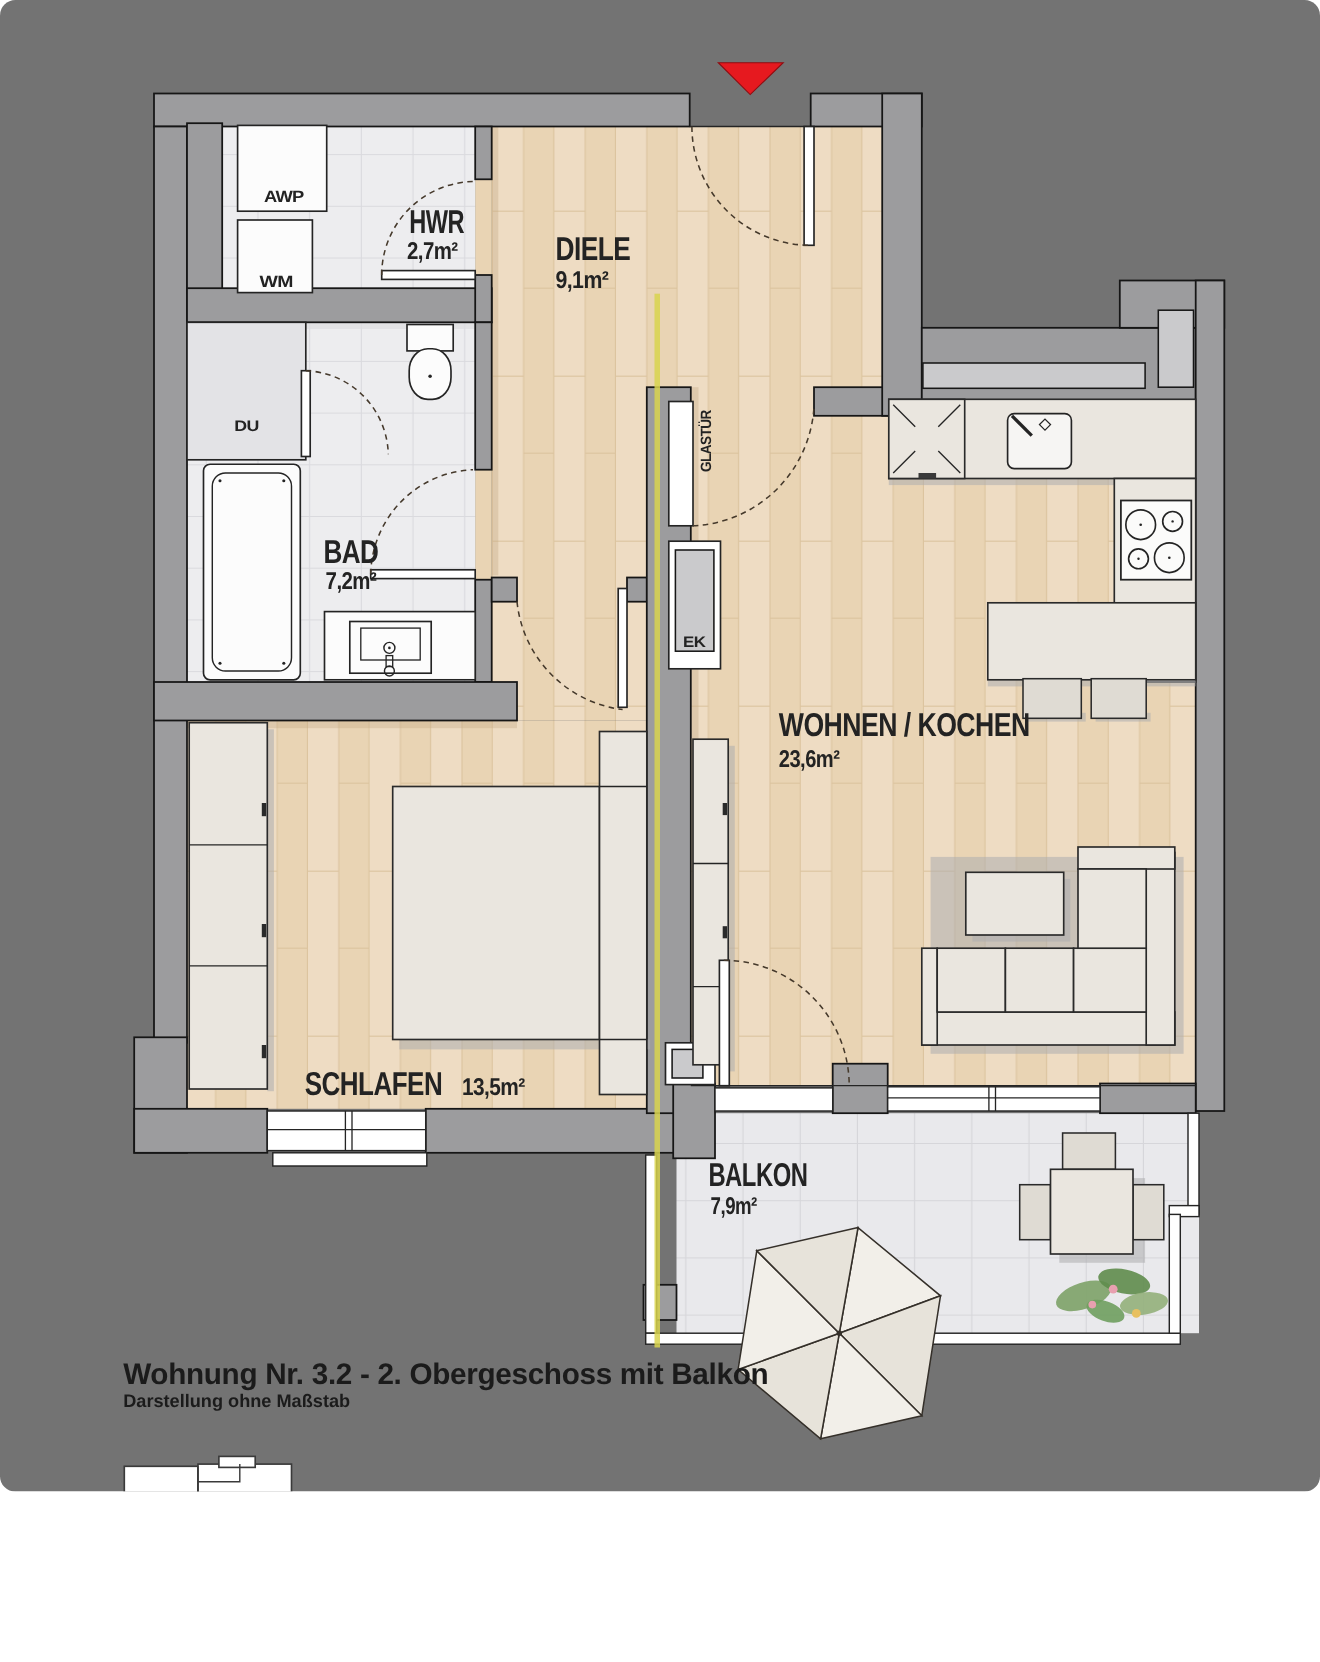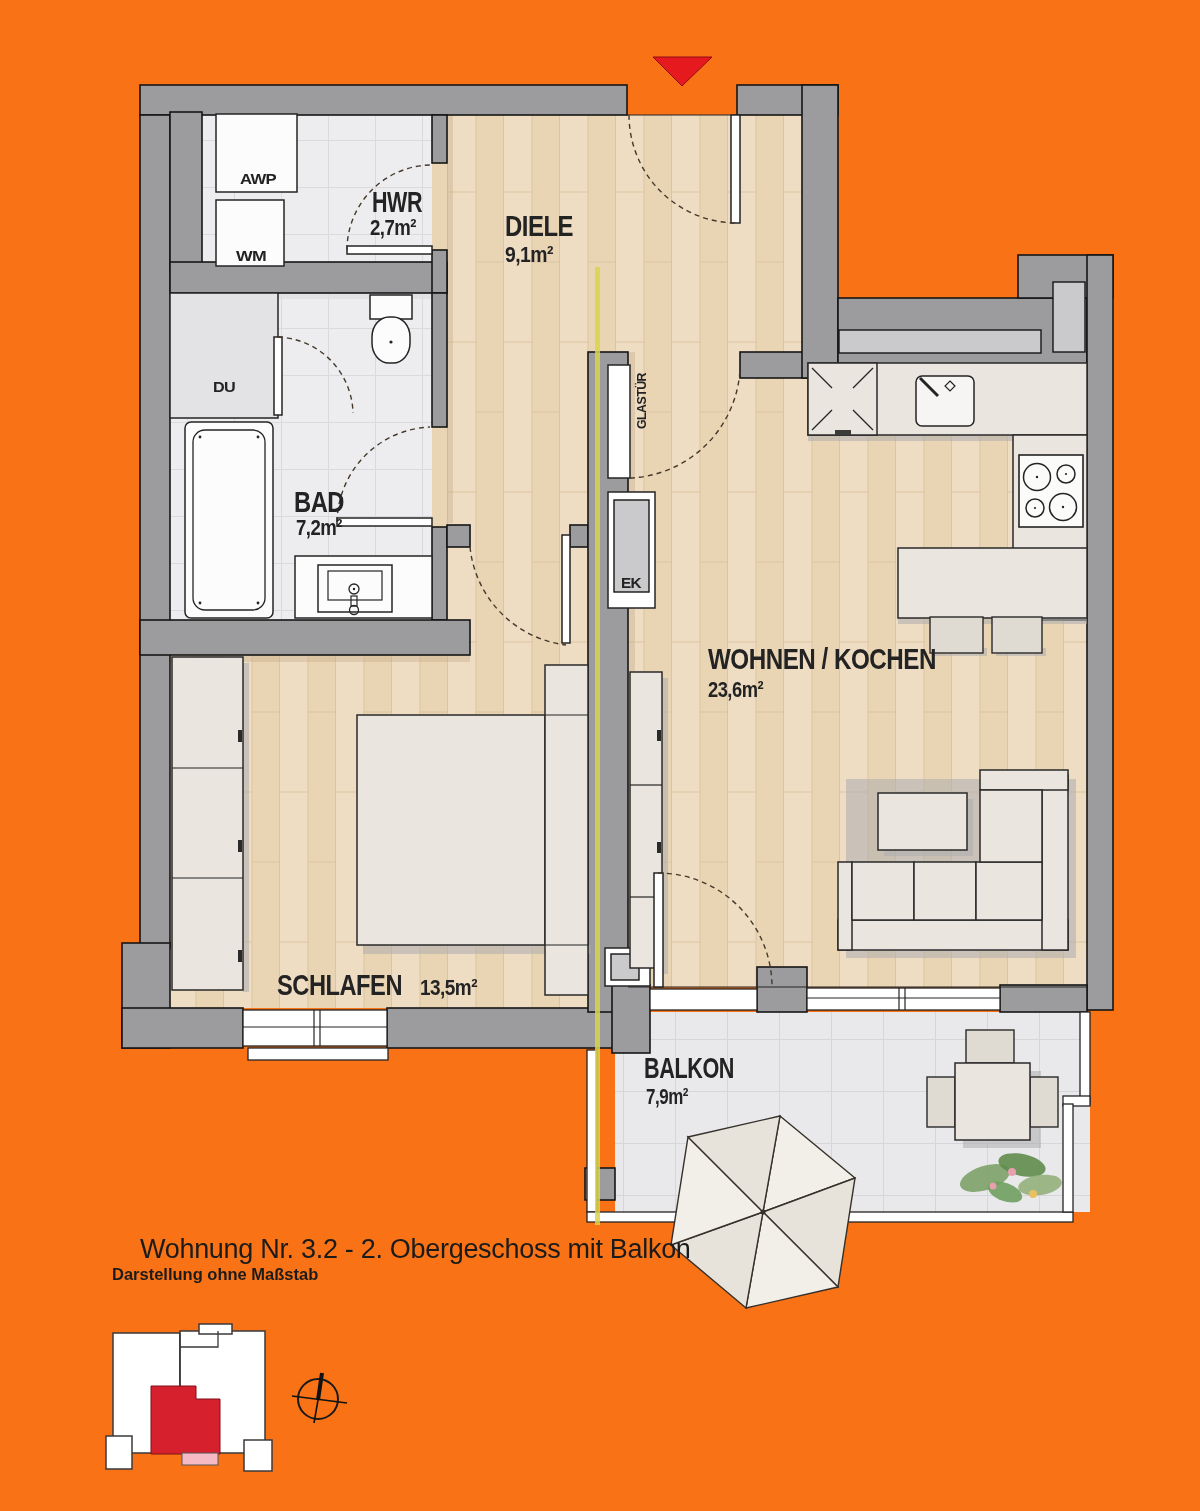--- a/index.html
+++ b/index.html
@@ -1,34 +1,34 @@
 <!DOCTYPE html>
 <html><head>
 <meta charset="utf-8">
 <style>
   html,body{margin:0;padding:0;background:#ffffff;}
-  #canvas{position:relative;width:1200px;height:1511px;background:#f97316;overflow:hidden;
-          font-family:"Liberation Sans",sans-serif;}
+  #canvas{position:relative;width:1200px;height:1356px;background:#737373;overflow:hidden;
+          font-family:"Liberation Sans",sans-serif;border-radius:14px;}
   #plan-svg{position:absolute;left:0;top:0;}
   .wall{fill:#9c9c9e;stroke:#161616;stroke-width:1.6;}
   .niche{fill:#cacacc;stroke:#161616;stroke-width:1.4;}
   .fixt{fill:#fcfcfc;stroke:#242424;stroke-width:1.5;}
   .furn{fill:#eae6df;stroke:#2a2a2a;stroke-width:1.5;}
   .furn2{fill:#dfdbd3;stroke:#2a2a2a;stroke-width:1.4;}
   .shadow{fill:#adadaf;opacity:.55;}
   .wshadow{fill:#c4ac85;opacity:.38;}
   .arc{fill:none;stroke:#45392b;stroke-width:1.4;stroke-dasharray:5 4;}
   .leaf{fill:#ffffff;stroke:#242424;stroke-width:1.5;}
   .rail{fill:#ffffff;stroke:#242424;stroke-width:1.3;}
   .thin{stroke:#242424;stroke-width:1.2;fill:none;}
   .lbl{font-family:"Liberation Sans",sans-serif;font-weight:700;fill:#232323;letter-spacing:-0.6px;}
   .mm{fill:#ffffff;stroke:#3a3a3a;stroke-width:1.5;}
   .mml{stroke:#3a3a3a;stroke-width:1.3;fill:none;}
   #title-block{position:absolute;left:112px;top:1234px;color:#1b1b1b;}
-  #main-title{font-size:27px;font-weight:400;letter-spacing:-0.3px;margin-left:28px;}
+  #main-title{font-size:27px;font-weight:700;letter-spacing:-0.3px;}
   #sub-title{font-size:16.5px;font-weight:700;}
 </style>
 </head>
 <body>
 
 <div id="canvas">
 
 <svg id="plan-svg" width="1200" height="1511" viewBox="0 0 1200 1511" xmlns="http://www.w3.org/2000/svg">
   <defs>
     <pattern id="wood" width="56" height="150" patternUnits="userSpaceOnUse">

